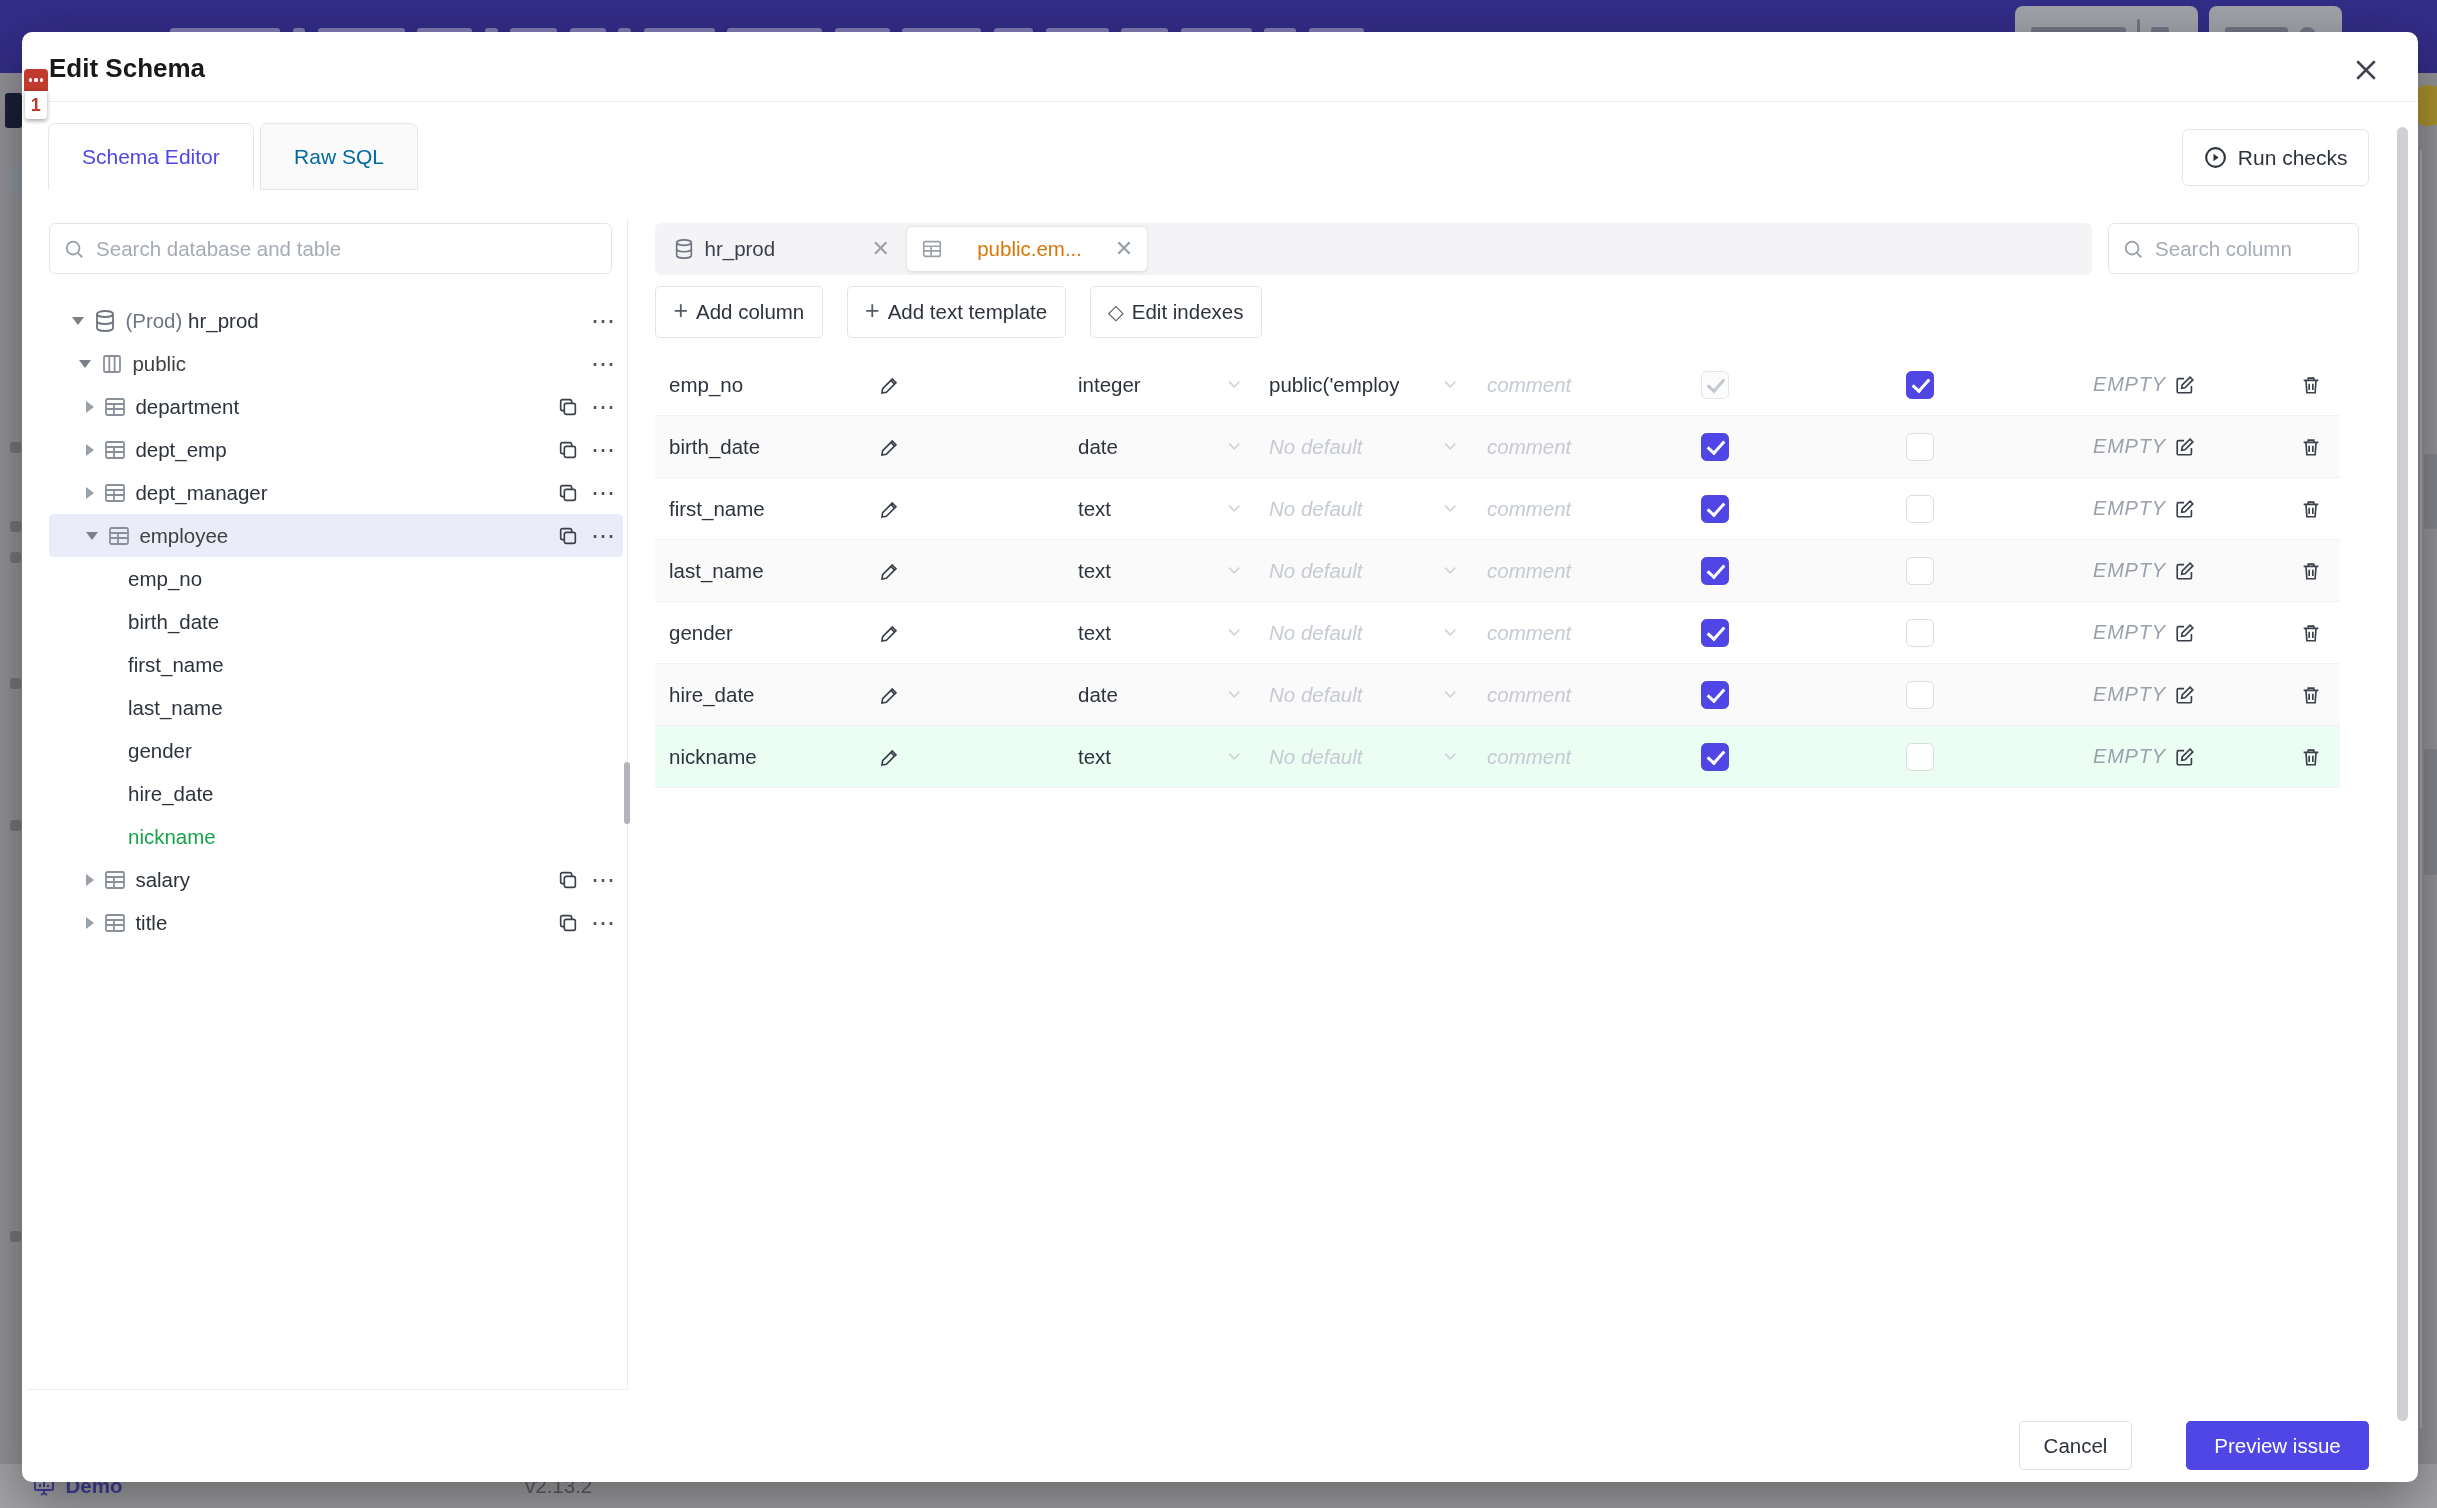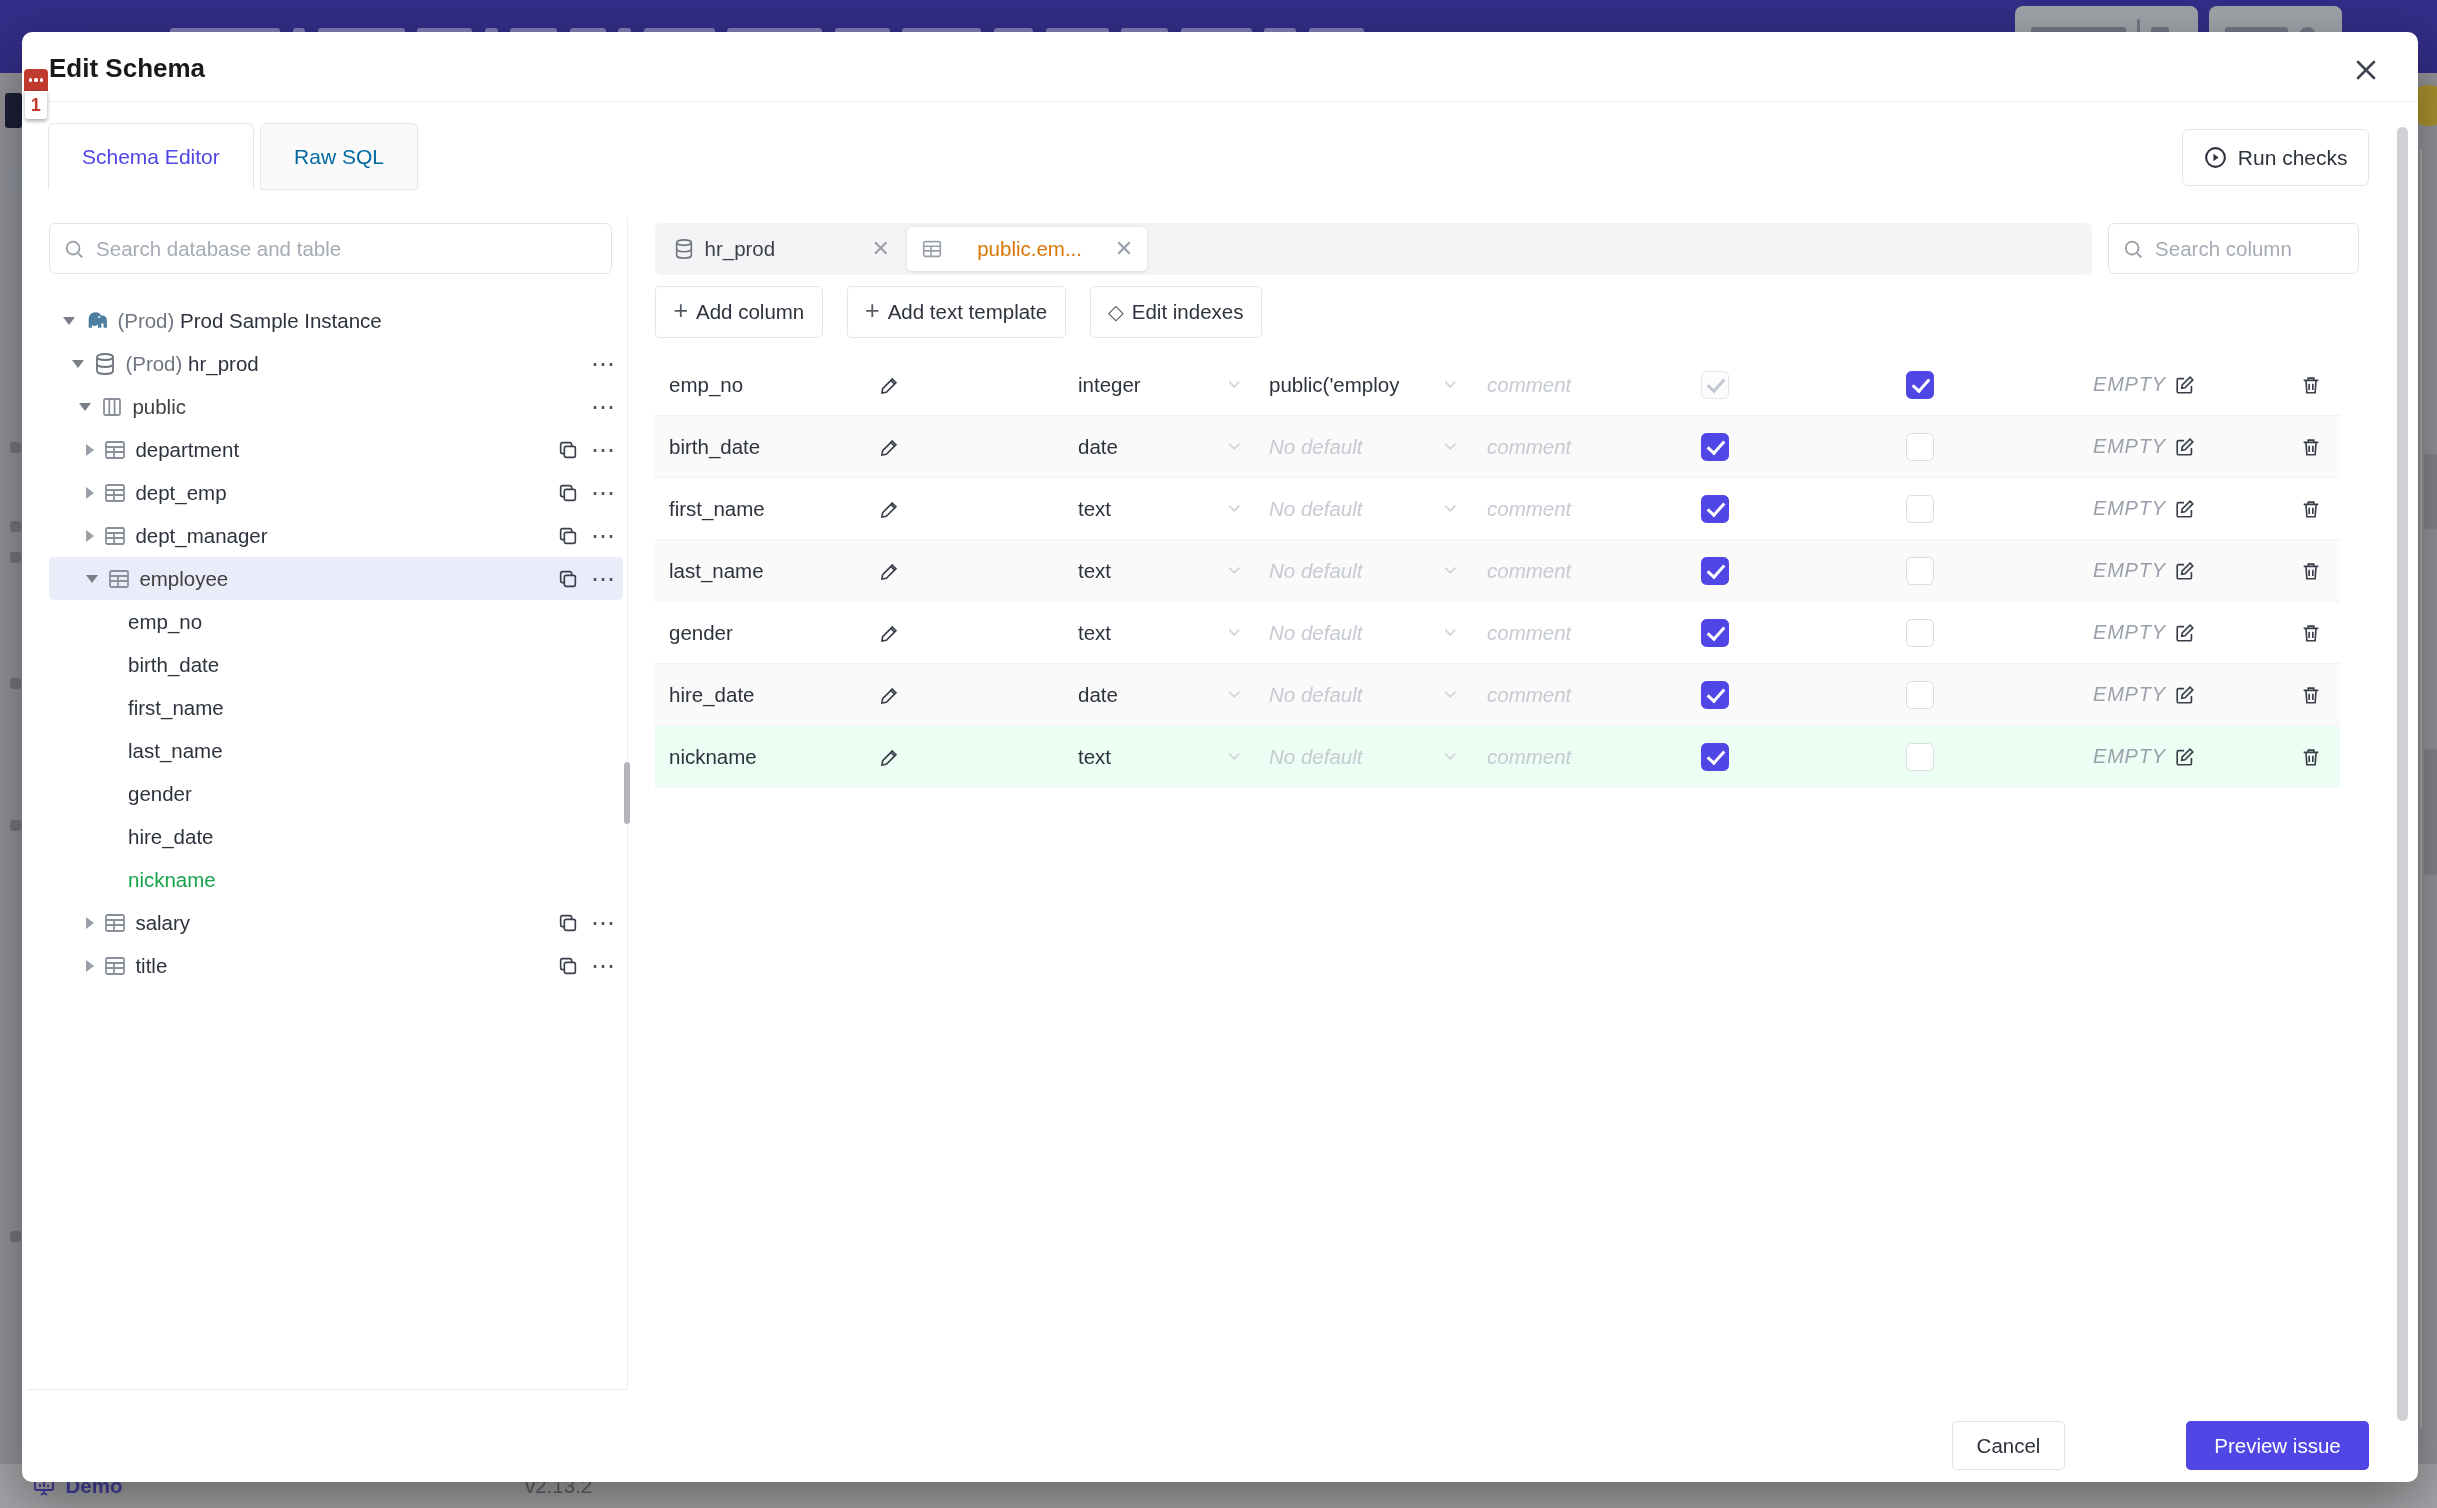--- a/index.html
+++ b/index.html
@@ -102,21 +102,21 @@
     border-right:3.2px solid #fff;border-bottom:3.2px solid #fff;transform:rotate(42deg);}
   .cb.muted{background:#fcfcfd;border-color:#e4e6ea;}
   .cb.muted::after{border-color:#c2c7cf;}
   .fk-empty{font-style:italic;color:#9aa1ab;font-size:20px;letter-spacing:0.8px;}
   .icon-btn{display:flex;align-items:center;justify-content:center;color:#3a3f49;}
   .td.act{justify-content:center;padding-left:0;}
   .td.cls{padding-left:33px;color:#4b5159;}
   .td.fk .icon-btn{margin-left:8px;}
 
   .footer-btns{position:absolute;left:0;top:1389px;width:100%;height:50px;}
-  .btn-cancel{position:absolute;left:1930px;width:113px;height:49px;border:0.8px solid #e0e1e6;border-radius:4.7px;background:#fff;
+  .btn-cancel{position:absolute;left:1997px;width:113px;height:49px;border:0.8px solid #e0e1e6;border-radius:4.7px;background:#fff;
     display:flex;align-items:center;justify-content:center;font-size:20.5px;color:#2d333d;}
   .btn-primary{position:absolute;left:2164px;width:183px;height:49px;border-radius:4.7px;background:#4f46e5;
     display:flex;align-items:center;justify-content:center;font-size:20.5px;color:#fff;}
   svg{display:block;}
 </style>
 </head>
 <body>
 
 <div class="topbar">
   <div class="bc-row">
@@ -215,30 +215,20 @@
       <svg width="22" height="22" viewBox="0 0 24 24" fill="none" stroke="currentColor" stroke-width="2">
           <circle cx="11" cy="11" r="7"></circle>
           <path d="M16.5 16.5L21 21"></path>
         </svg>
     </span>
     <input class="search-input" placeholder="Search database and table" style="">
   </div>
 
   <div class="tree">
 
-    <div class="trow pad1">
-      <span class="caret down"></span>
-      <span class="ticon">
-        <svg width="25" height="25" viewBox="0 0 24 24">
-            <path d="M4.5 19v-8.5a6.5 6.5 0 0 1 12-3.4h1a4.5 4.5 0 0 1 4.5 4.5V19h-3.2v-4.2h-2.2V19h-3.3v-3.2a4.3 4.3 0 0 1-5.6.4V19z" fill="#4d7da0"></path>
-            <circle cx="14.6" cy="8.6" r="1" fill="#fff"></circle>
-          </svg>
-      </span>
-      <span class="tlabel"><span class="tprefix">(Prod)</span> <span>Prod Sample Instance</span></span>
-    </div>
 
     <div class="trow pad2">
       <span class="caret down"></span>
       <span class="ticon" style="color:#6f7680">
         <svg width="24" height="24" viewBox="0 0 24 24" fill="none" stroke="currentColor" stroke-width="1.8">
             <ellipse cx="12" cy="5" rx="8" ry="3"></ellipse>
             <path d="M4 5v7c0 1.7 3.6 3 8 3s8-1.3 8-3V5"></path>
             <path d="M4 12v7c0 1.7 3.6 3 8 3s8-1.3 8-3v-7"></path>
           </svg>
       </span>

